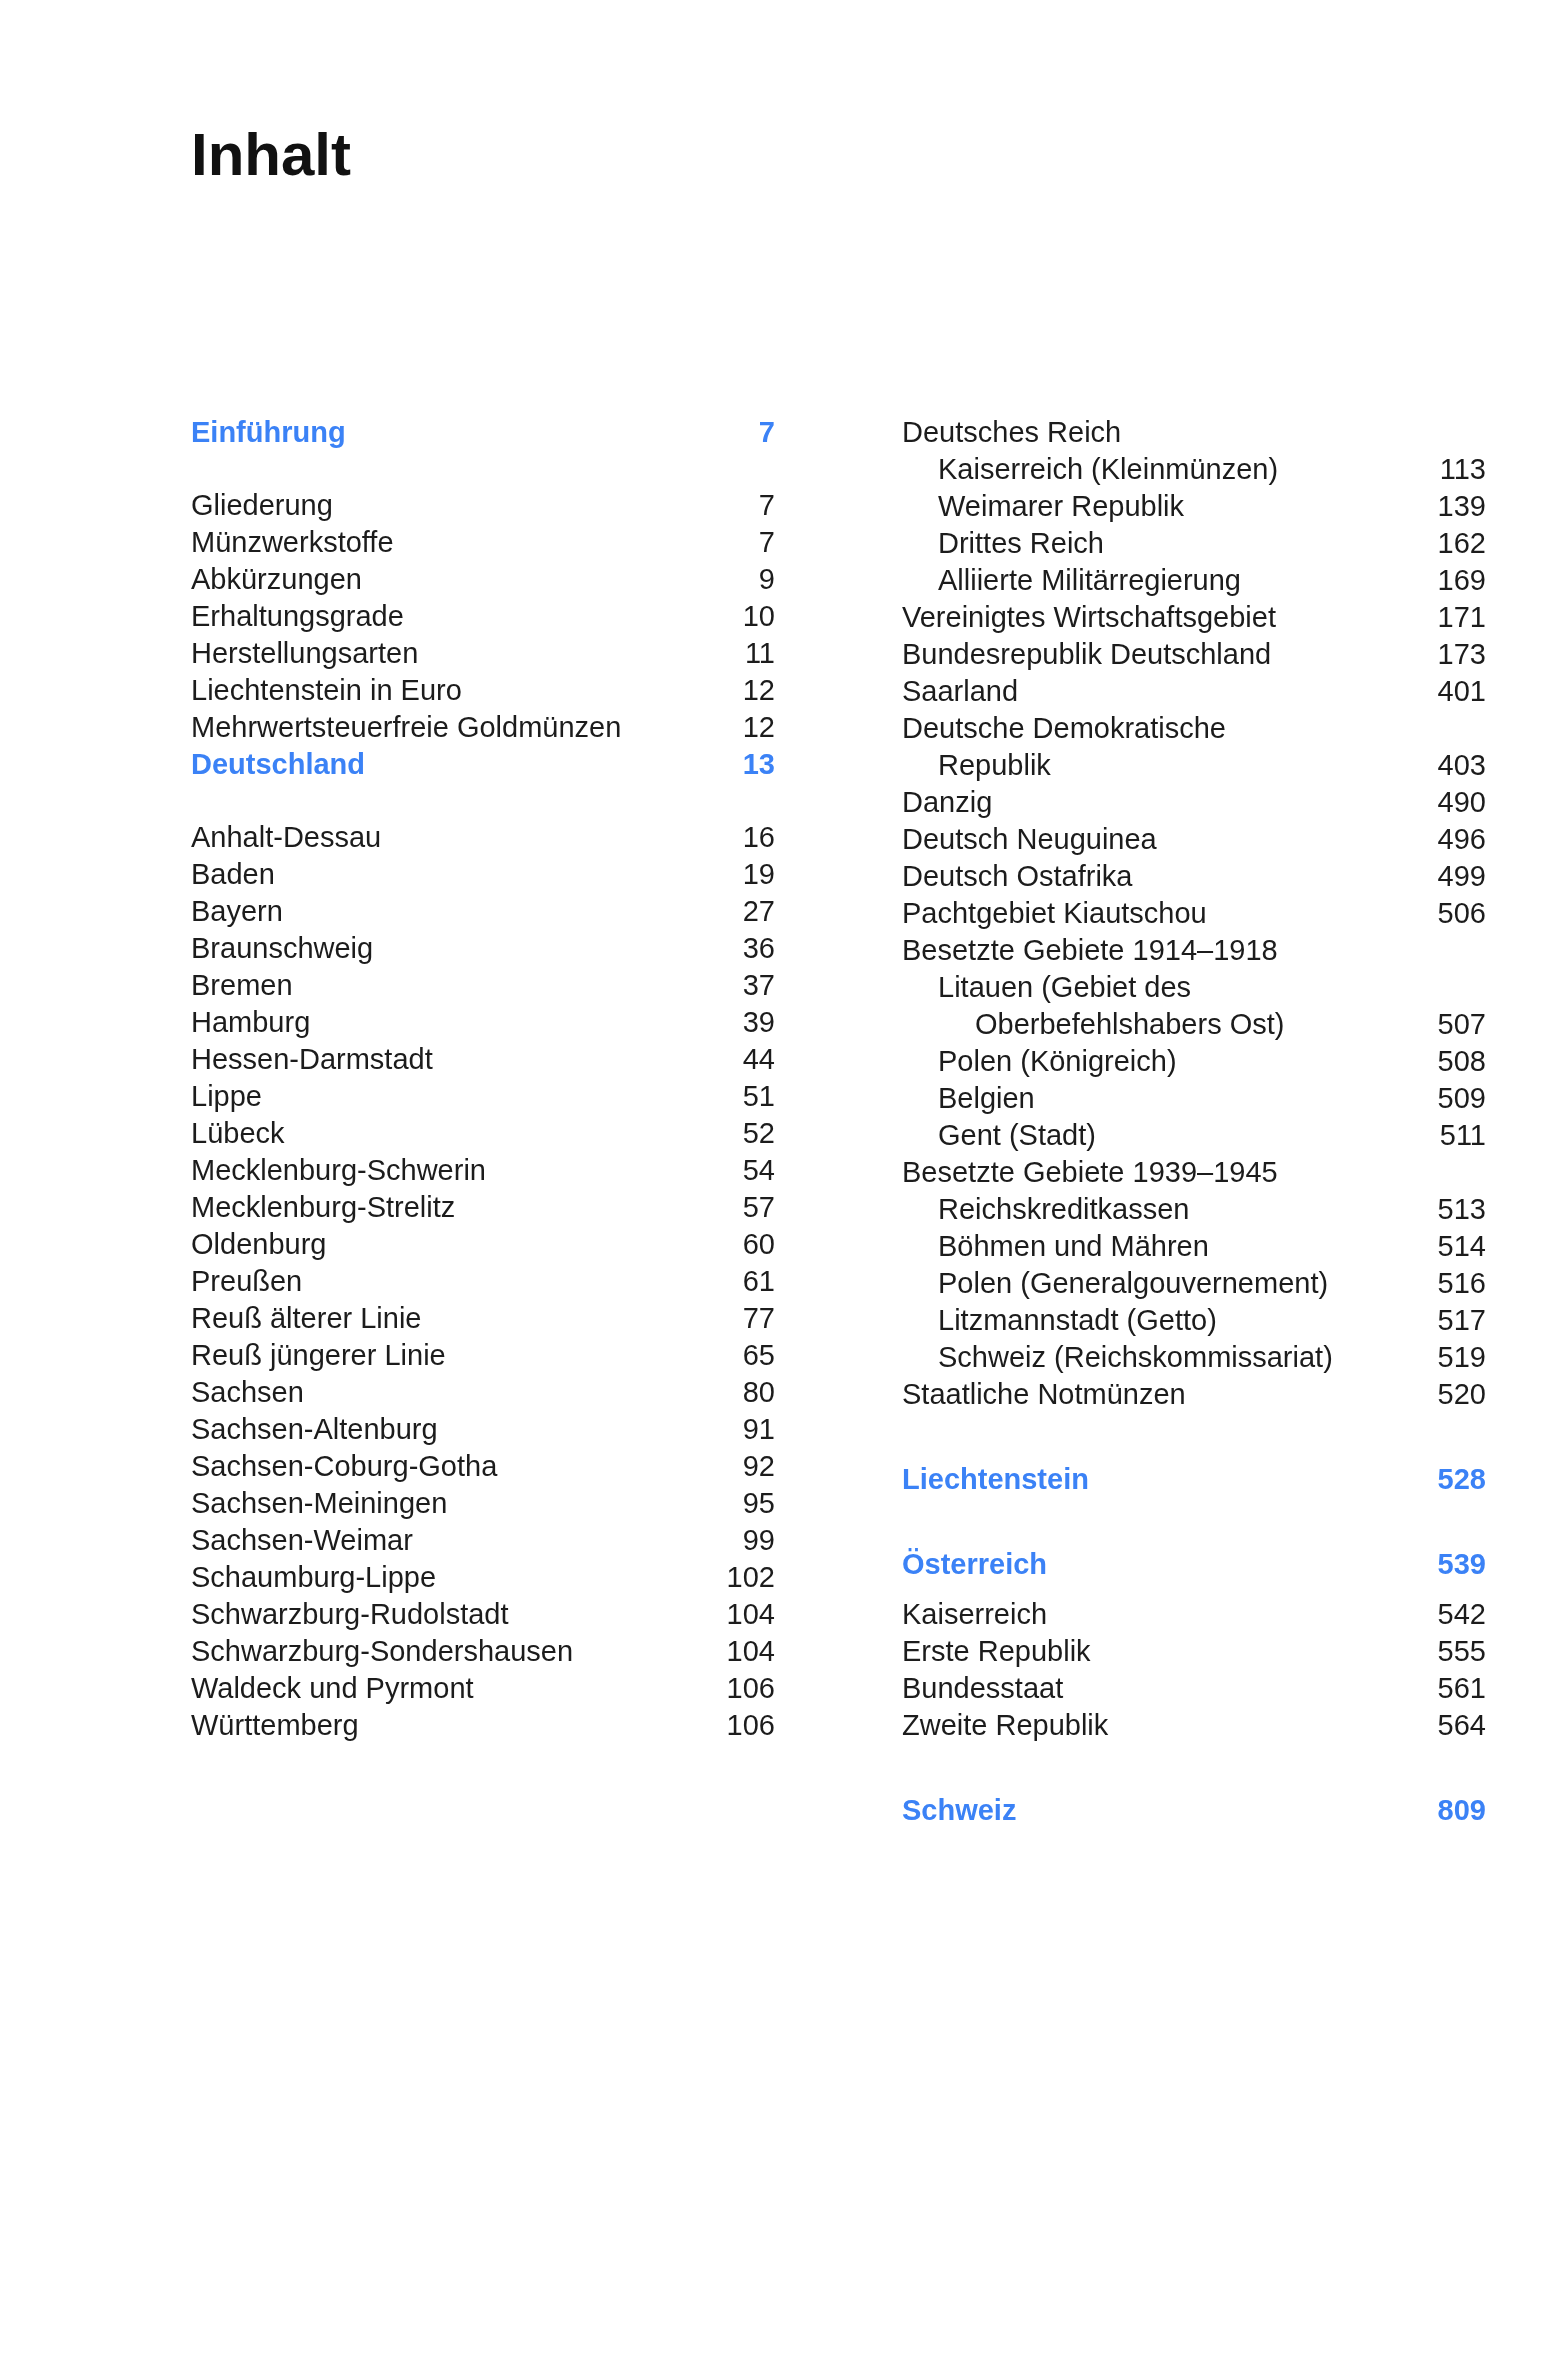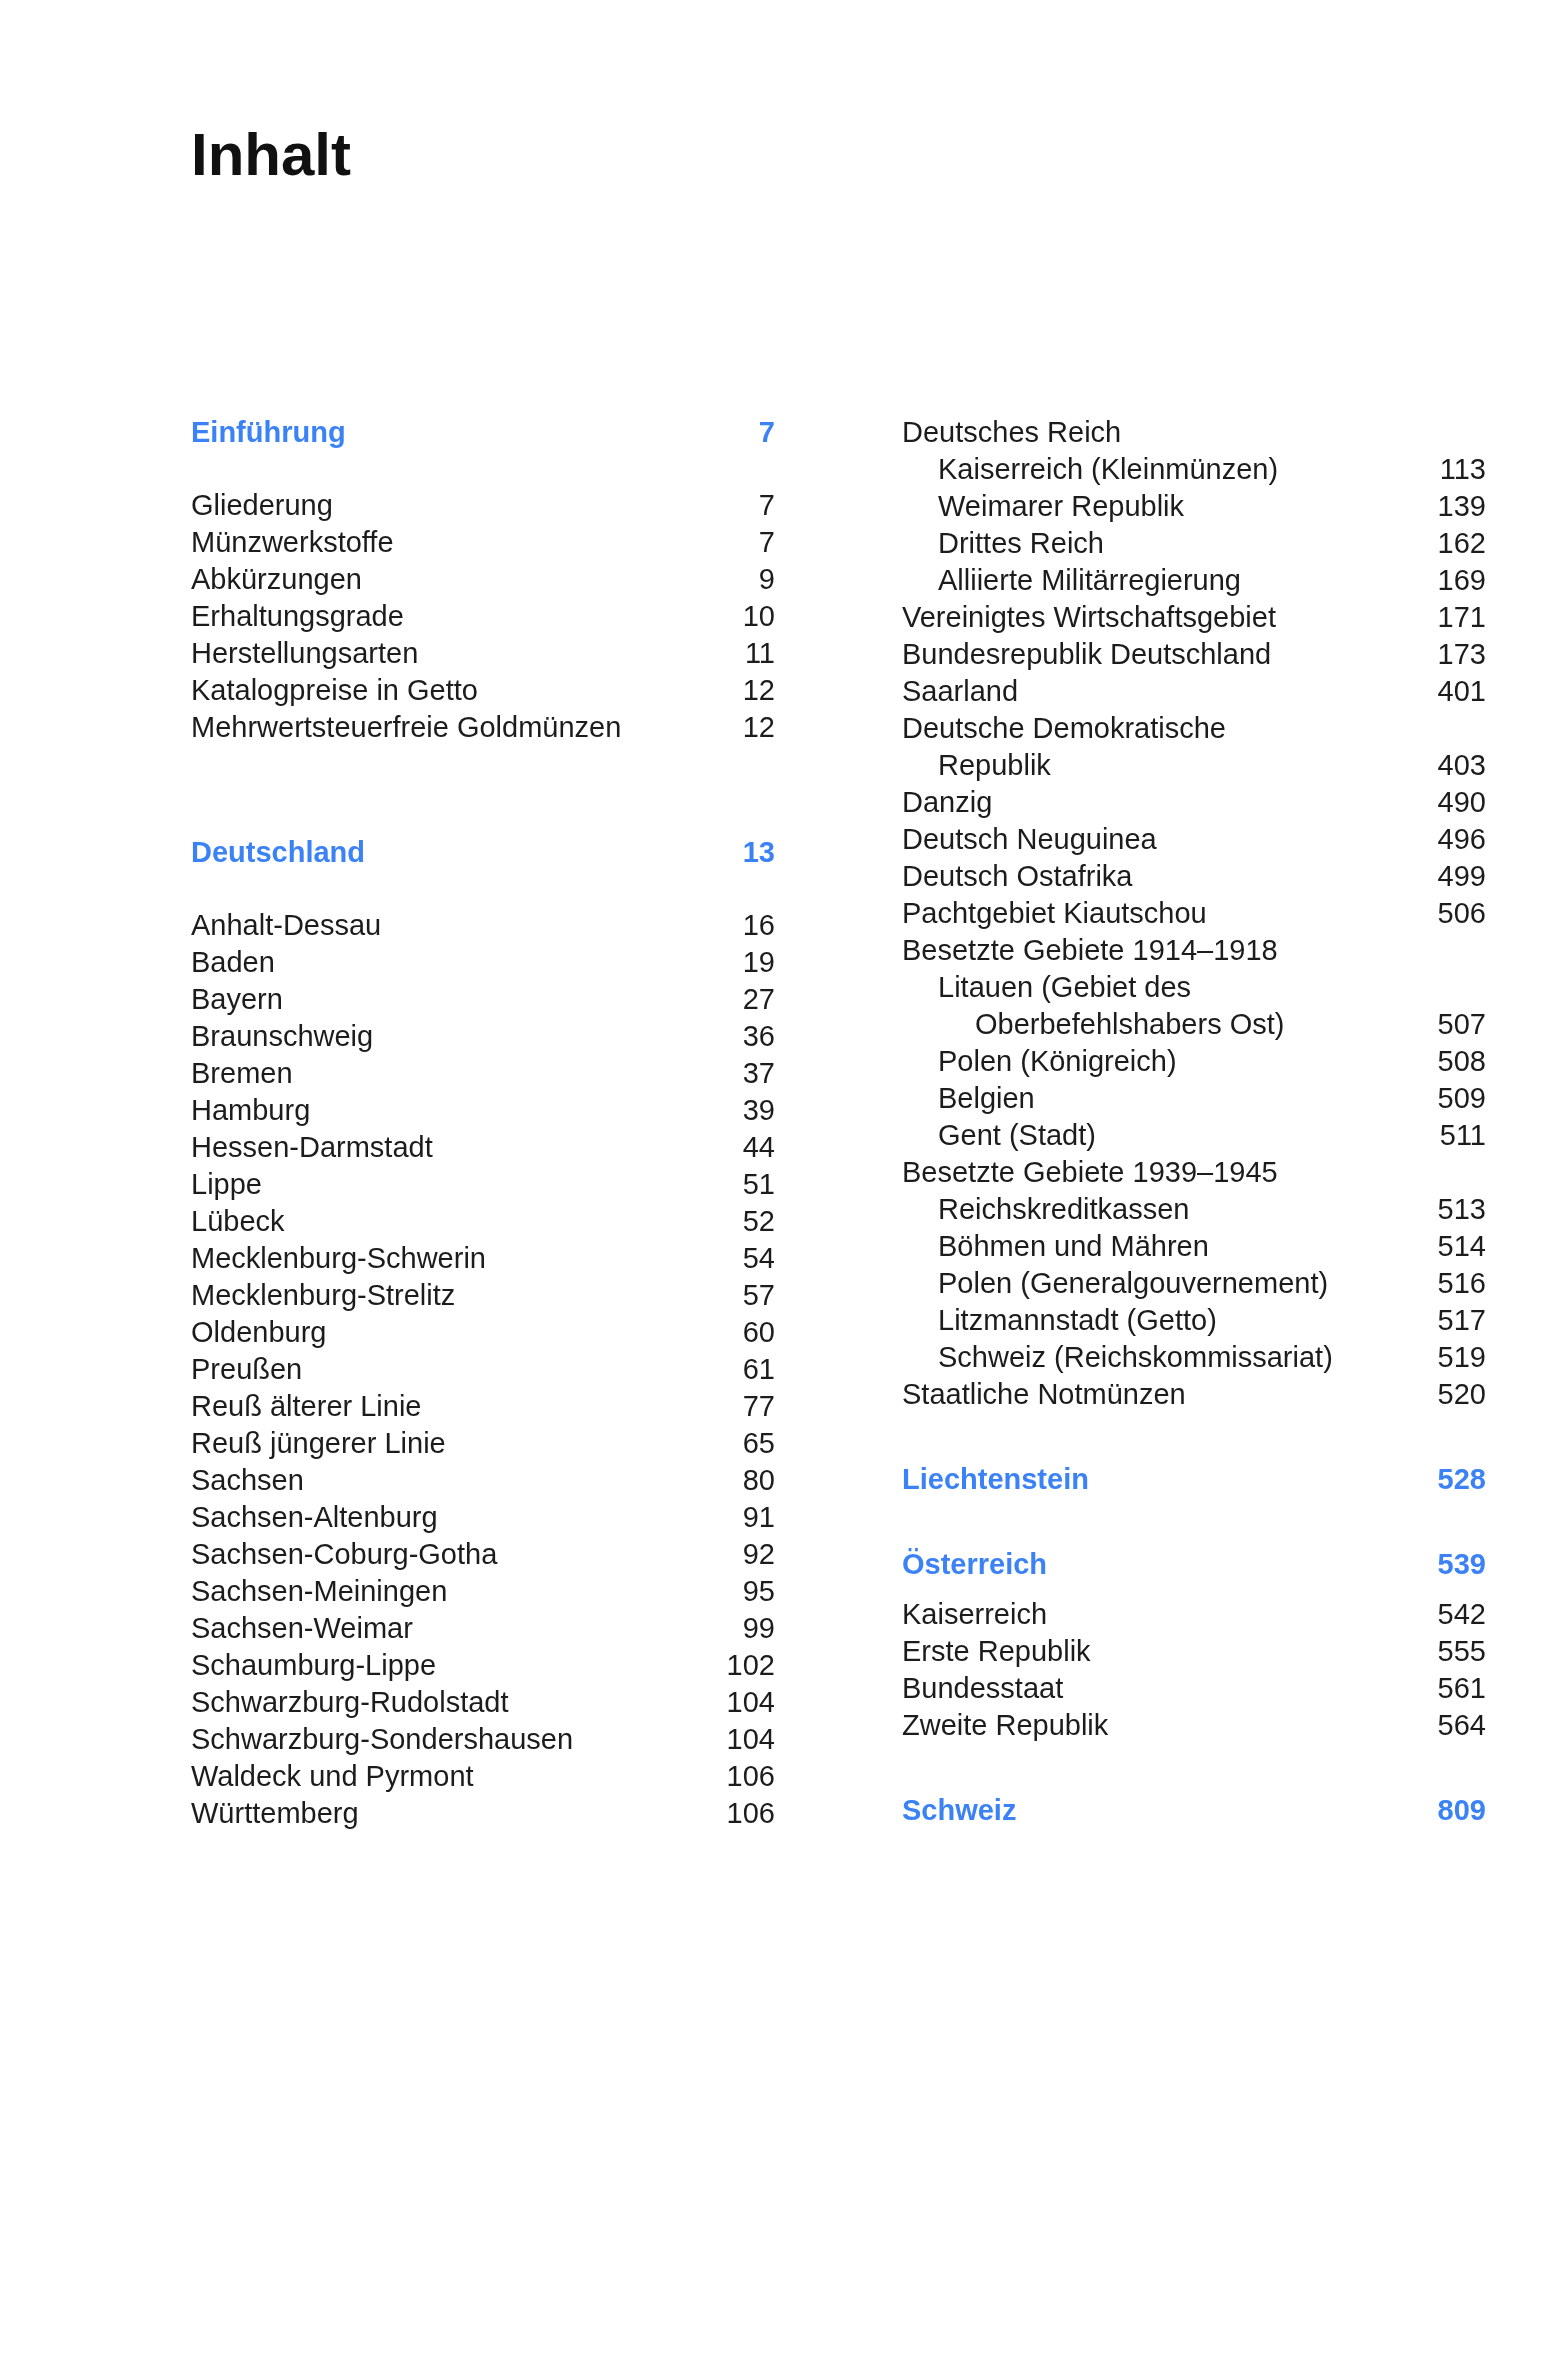--- a/index.html
+++ b/index.html
@@ -32,21 +32,21 @@
     display: flex;
     gap: 127px;
     margin-top: 229px;
   }
   .column { flex: 1 1 0; min-width: 0; }
   .block { }
   .gap-none   { margin-top: 0; }
   .gap-header { margin-top: 36px; }
   .gap-tiny   { margin-top: 13px; }
   .gap-medium { margin-top: 48px; }
-  .gap-large  { margin-top: 88px; }
+  .gap-large  { }
   .entry {
     display: flex;
     justify-content: space-between;
     align-items: baseline;
     font-size: 29px;
     line-height: 37px;
     white-space: nowrap;
   }
   .entry .label { overflow: visible; }
   .entry .page-num { text-align: right; padding-left: 19.6px; }
@@ -83,21 +83,21 @@
             </div>
             <div class="entry">
               <span class="label">Erhaltungsgrade</span>
               <span class="page-num">10</span>
             </div>
             <div class="entry">
               <span class="label">Herstellungsarten</span>
               <span class="page-num">11</span>
             </div>
             <div class="entry">
-              <span class="label">Katalogpreise in Getto</span>
+              <span class="label">Liechtenstein in Euro</span>
               <span class="page-num">12</span>
             </div>
             <div class="entry">
               <span class="label">Mehrwertsteuerfreie Goldmünzen</span>
               <span class="page-num">12</span>
             </div>
           </div>
           <div class="block gap-large">
             <div class="entry bold">
               <span class="label">Deutschland</span>

